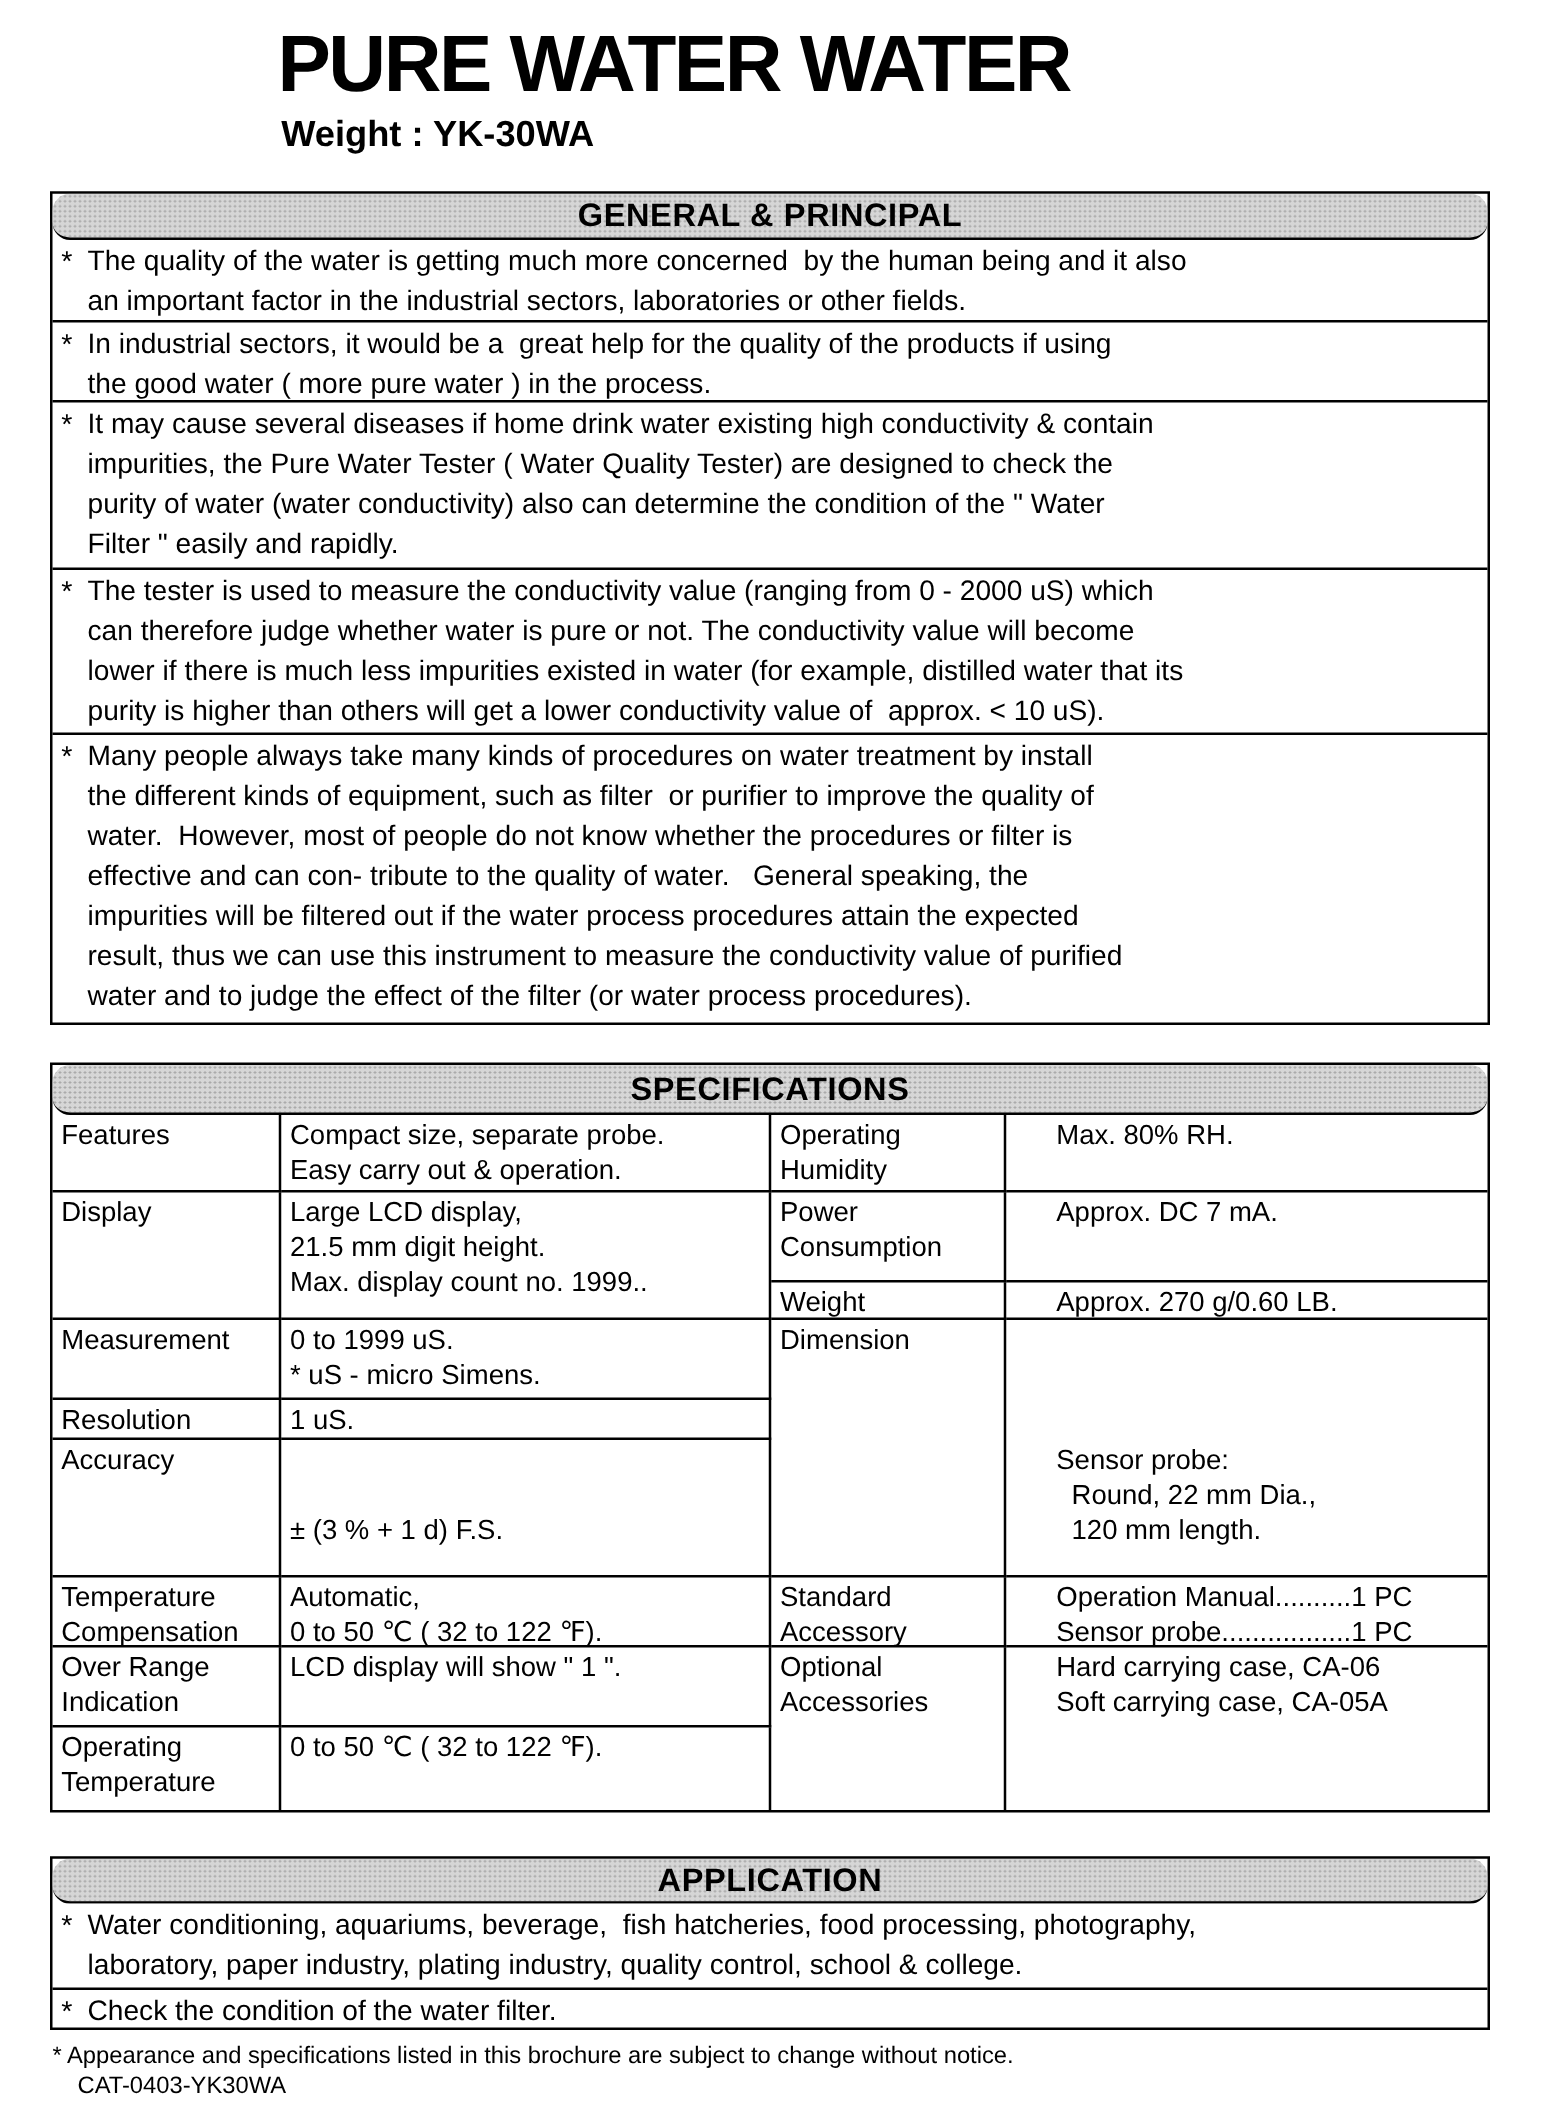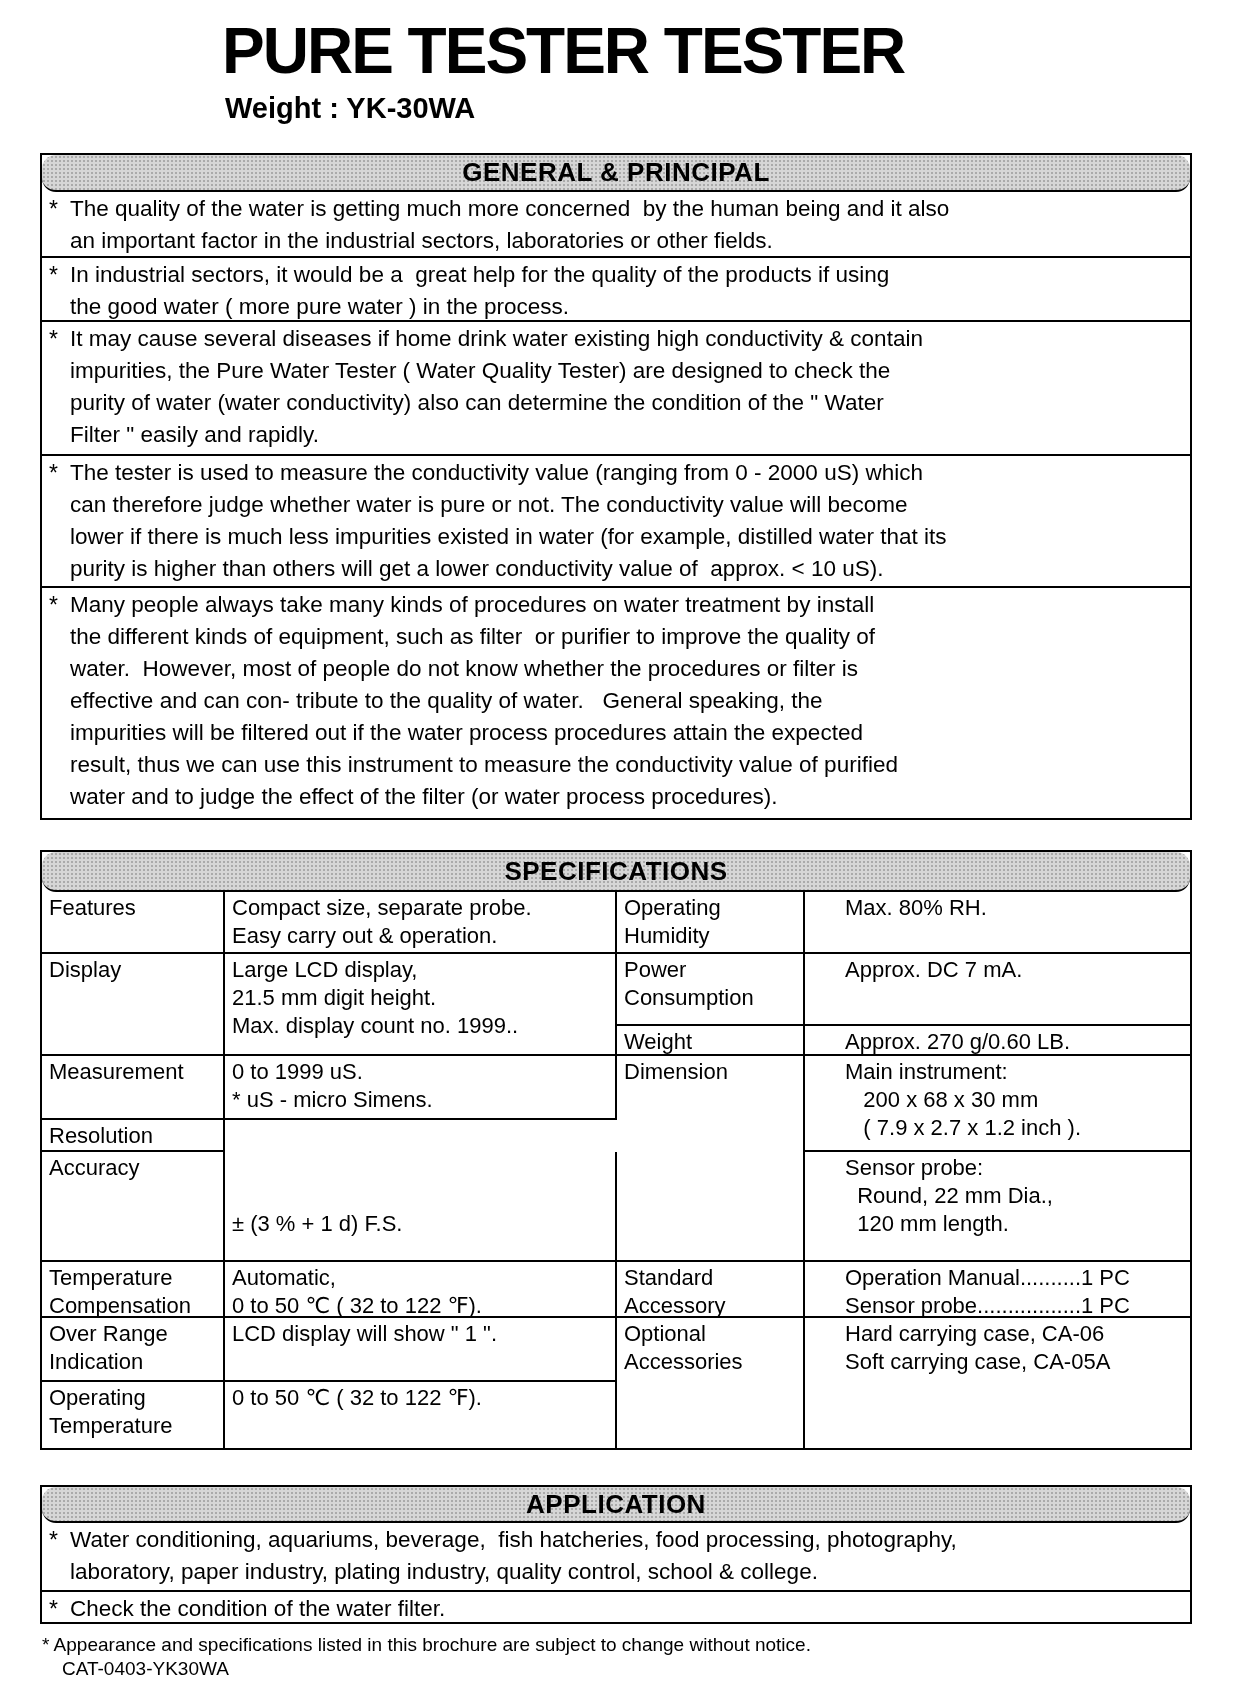--- a/index.html
+++ b/index.html
@@ -79,21 +79,21 @@
     display:flex; justify-content:space-between; align-items:flex-start;
     font-size:19px; line-height:24px;flex-direction:column;
   }
   .footer .cat { white-space:nowrap; padding-left:20px; }
 </style>
 </head>
 <body>
 
 <div class="page">
 
-  <div class="doc-title">PURE TESTER TESTER</div>
+  <div class="doc-title">PURE WATER WATER</div>
   <div class="doc-model">Weight : YK-30WA</div>
 
   <div class="boxed gen">
     <div class="bar">GENERAL &amp; PRINCIPAL</div>
     <div class="b-row" style="height:66px">
       <div class="b-marker">*</div>
       <div class="b-text">The quality of the water is getting much more concerned  by the human being and it also
 an important factor in the industrial sectors, laboratories or other fields.</div>
     </div>
     <div class="b-row" style="height:64px">
@@ -146,25 +146,23 @@
 Consumption</div>
       <div class="cell c4" style="grid-area:2/4/3/5">Approx. DC 7 mA.</div>
 
       <div class="cell" style="grid-area:3/3/4/4">Weight</div>
       <div class="cell c4" style="grid-area:3/4/4/5">Approx. 270 g/0.60 LB.</div>
 
       <div class="cell" style="grid-area:4/1/5/2">Measurement</div>
       <div class="cell" style="grid-area:4/2/5/3">0 to 1999 uS.
 * uS - micro Simens.</div>
       <div class="cell" style="grid-area:4/3/7/4">Dimension</div>
-      <div class="cell c4" style="grid-area:4/4/6/5">Main instrument:
-   200 x 68 x 30 mm
-   ( 7.9 x 2.7 x 1.2 inch ).</div>
 
       <div class="cell" style="grid-area:5/1/6/2">Resolution</div>
+      <div class="cell" style="grid-area:5/2/6/3">1 uS.</div>
 
       <div class="cell" style="grid-area:6/1/7/2">Accuracy</div>
       <div class="cell" style="grid-area:6/2/7/3">
         <div>± (3 % + 1 d) F.S.</div>
         
         
       </div>
       <div class="cell c4" style="grid-area:6/4/7/5">Sensor probe:
   Round, 22 mm Dia.,
   120 mm length.</div>

